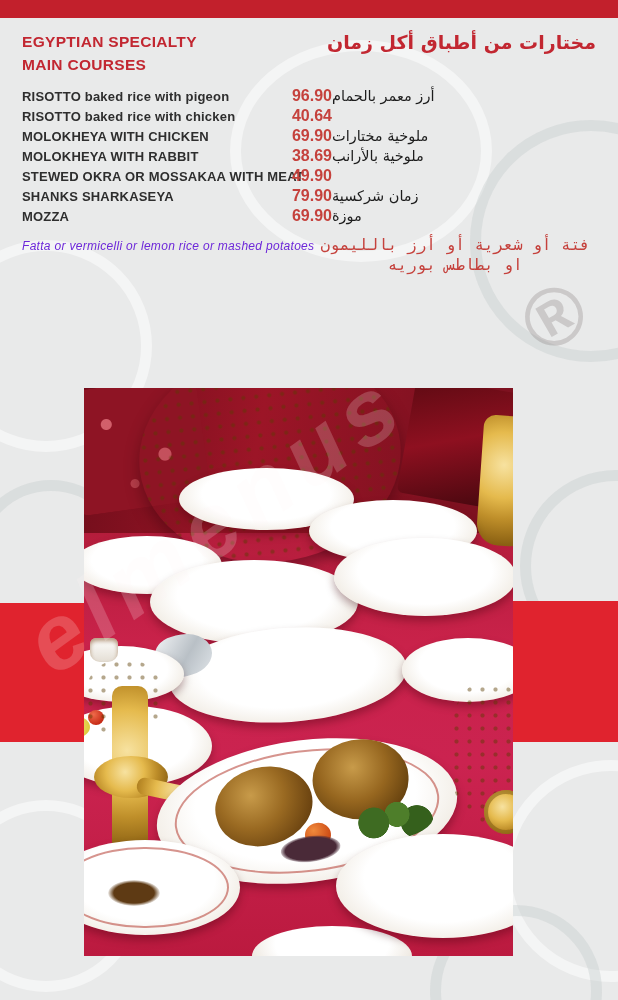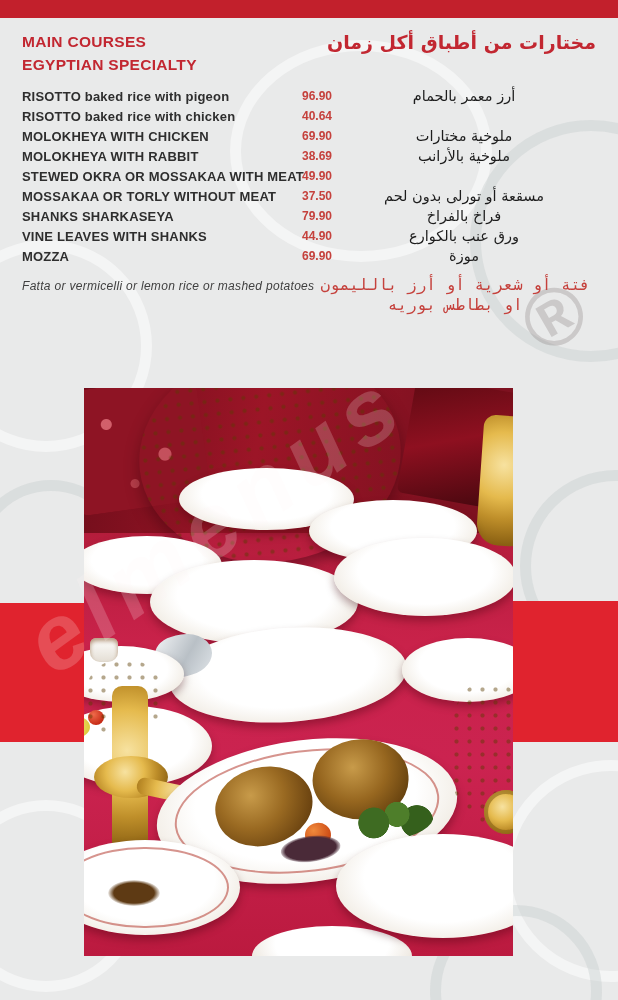--- a/index.html
+++ b/index.html
@@ -15,24 +15,24 @@
 
   
   .header{position:absolute;left:22px;right:22px;top:30px;display:flex;justify-content:space-between;z-index:3;}
   .h-en{font-size:15.5px;font-weight:bold;color:var(--heading-red,#c22731);line-height:23px;letter-spacing:.3px;}
   .h-ar{font-family:"DejaVu Sans",sans-serif;direction:rtl;font-size:19px;font-weight:bold;color:var(--heading-red,#c22731);margin-top:1px;}
 
   
   .menu{position:absolute;left:22px;right:22px;top:86px;z-index:3;}
   .row{display:flex;align-items:center;height:20px;}
   .row .en{width:262px;font-size:13px;font-weight:bold;color:var(--item-text,#2e2e2e);letter-spacing:.2px;white-space:nowrap;}
-  .row .price{width:48px;text-align:right;font-size:12px;font-weight:bold;color:var(--price-red,#c5413c);}
-  .row .ar{flex:1;text-align:center;direction:rtl;font-family:"DejaVu Sans",sans-serif;font-size:14.5px;color:#1d1d1d;}
+  .row .price{width:48px;text-align:right;font-size:16px;font-weight:bold;color:var(--price-red,#c5413c);}
+  .row .ar{flex:1;text-align:left;direction:rtl;font-family:"DejaVu Sans",sans-serif;font-size:14.5px;color:#1d1d1d;}
   .note-row{display:flex;align-items:baseline;margin-top:9px;}
-  .note-en{font-size:12px;font-style:italic;color:#404040;letter-spacing:.3px;}
+  .note-en{font-size:12px;font-style:italic;color:#6d28d9;letter-spacing:.3px;}
   .note-ar{flex:1;text-align:center;direction:rtl;font-family:Liberation Mono, monospace;font-size:16px;color:var(--price-red,#c5413c);}
 
   
   .reg-mark{position:absolute;left:524px;top:276px;font-size:82px;font-weight:bold;color:rgba(125,115,115,.28);transform:rotate(-30deg);z-index:1;line-height:1;}
   .brand-watermark{position:absolute;left:36px;top:600px;width:760px;transform:rotate(-36deg);transform-origin:0 50%;font-size:92px;font-weight:bold;font-style:italic;letter-spacing:10px;color:rgba(255,245,246,.20);z-index:5;pointer-events:none;}
 
   
   .stripe{position:absolute;background:var(--side-stripe-red,#e0232e);z-index:2;}
   .stripe.left{left:0;top:603px;width:84px;height:139px;}
   .stripe.right{left:513px;top:601px;width:105px;height:141px;}
@@ -57,22 +57,22 @@
   <div class="swirl dk" style="left:520px;top:470px;width:170px;height:170px;"></div>
   <div class="swirl" style="left:500px;top:760px;width:200px;height:200px;"></div>
   <div class="swirl dk" style="left:430px;top:905px;width:150px;height:150px;"></div>
   <div class="swirl" style="left:-50px;top:800px;width:170px;height:170px;"></div>
   <div class="swirl dk" style="left:-30px;top:480px;width:140px;height:140px;"></div>
 
   <div class="top-bar"></div>
 
   <div class="header">
     <div class="h-en">
+      <div>EGYPTIAN SPECIALTY</div>
       <div>MAIN COURSES</div>
-      <div>EGYPTIAN SPECIALTY</div>
     </div>
     <div class="h-ar">مختارات من أطباق أكل زمان</div>
   </div>
 
   <div class="menu">
     <div class="row">
       <span class="en">RISOTTO baked rice with pigeon</span>
       <span class="price">96.90</span>
       <span class="ar">أرز معمر بالحمام</span>
     </div>
@@ -88,33 +88,23 @@
     <div class="row">
       <span class="en">MOLOKHEYA WITH RABBIT</span>
       <span class="price">38.69</span>
       <span class="ar">ملوخية بالأرانب</span>
     </div>
     <div class="row">
       <span class="en">STEWED OKRA OR MOSSAKAA WITH MEAT</span>
       <span class="price">49.90</span>
     </div>
     <div class="row">
-      <span class="en">MOSSAKAA OR TORLY WITHOUT MEAT</span>
-      <span class="price">37.50</span>
-      <span class="ar">مسقعة أو تورلى بدون لحم</span>
-    </div>
-    <div class="row">
       <span class="en">SHANKS SHARKASEYA</span>
       <span class="price">79.90</span>
-      <span class="ar">فراخ بالفراخ</span>
-    </div>
-    <div class="row">
-      <span class="en">VINE LEAVES WITH SHANKS</span>
-      <span class="price">44.90</span>
-      <span class="ar">ورق عنب بالكوارع</span>
+      <span class="ar">زمان شركسية</span>
     </div>
     <div class="row">
       <span class="en">MOZZA</span>
       <span class="price">69.90</span>
       <span class="ar">موزة</span>
     </div>
     <div class="note-row">
       <span class="note-en">Fatta or vermicelli or lemon rice or mashed potatoes</span>
       <span class="note-ar">فتة أو شعرية أو أرز بالليمون او بطاطس بوريه</span>
     </div>

